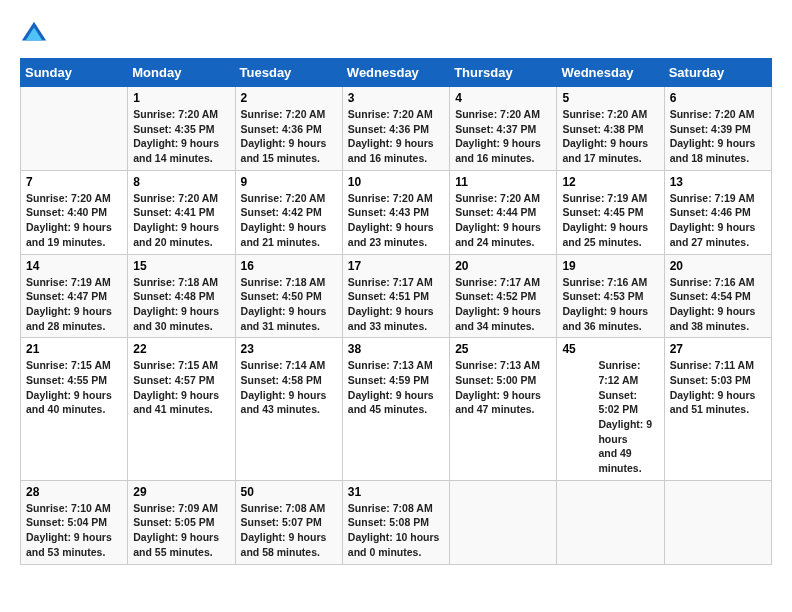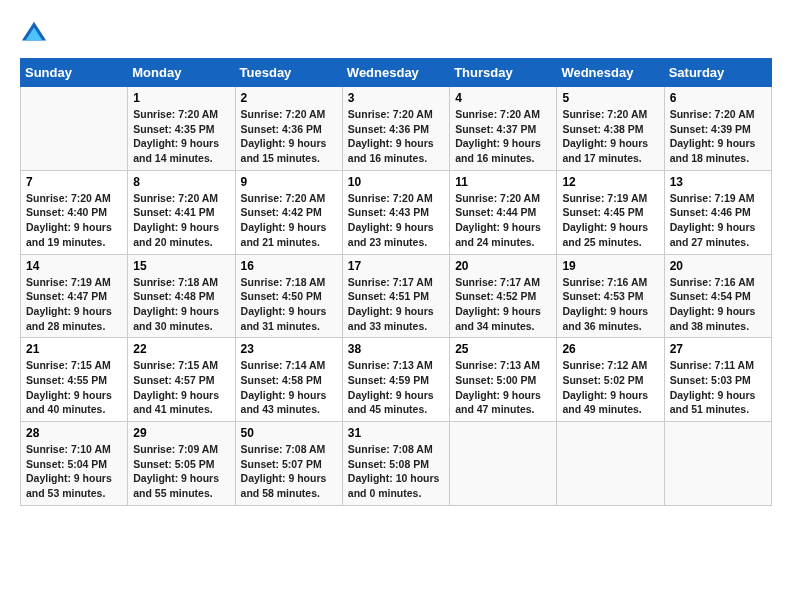--- a/index.html
+++ b/index.html
@@ -298,22 +298,22 @@
 and 45 minutes.</div>
         </td>
         <td>
           <span class="day-number">25</span>
           <div class="day-info" style="white-space: pre-line;">Sunrise: 7:13 AM
 Sunset: 5:00 PM
 Daylight: 9 hours
 and 47 minutes.</div>
         </td>
         <td>
-          <span class="day-number">26</span>
-          <div class="day-info" style="white-space: pre-line;">Sunrise: 7:12 AM
+          <span class="day-number">45</span>
+          <div class="day-info" style="white-space: pre-line; margin-left: 36px;">Sunrise: 7:12 AM
 Sunset: 5:02 PM
 Daylight: 9 hours
 and 49 minutes.</div>
         </td>
         <td>
           <span class="day-number">27</span>
           <div class="day-info" style="white-space: pre-line;">Sunrise: 7:11 AM
 Sunset: 5:03 PM
 Daylight: 9 hours
 and 51 minutes.</div>

